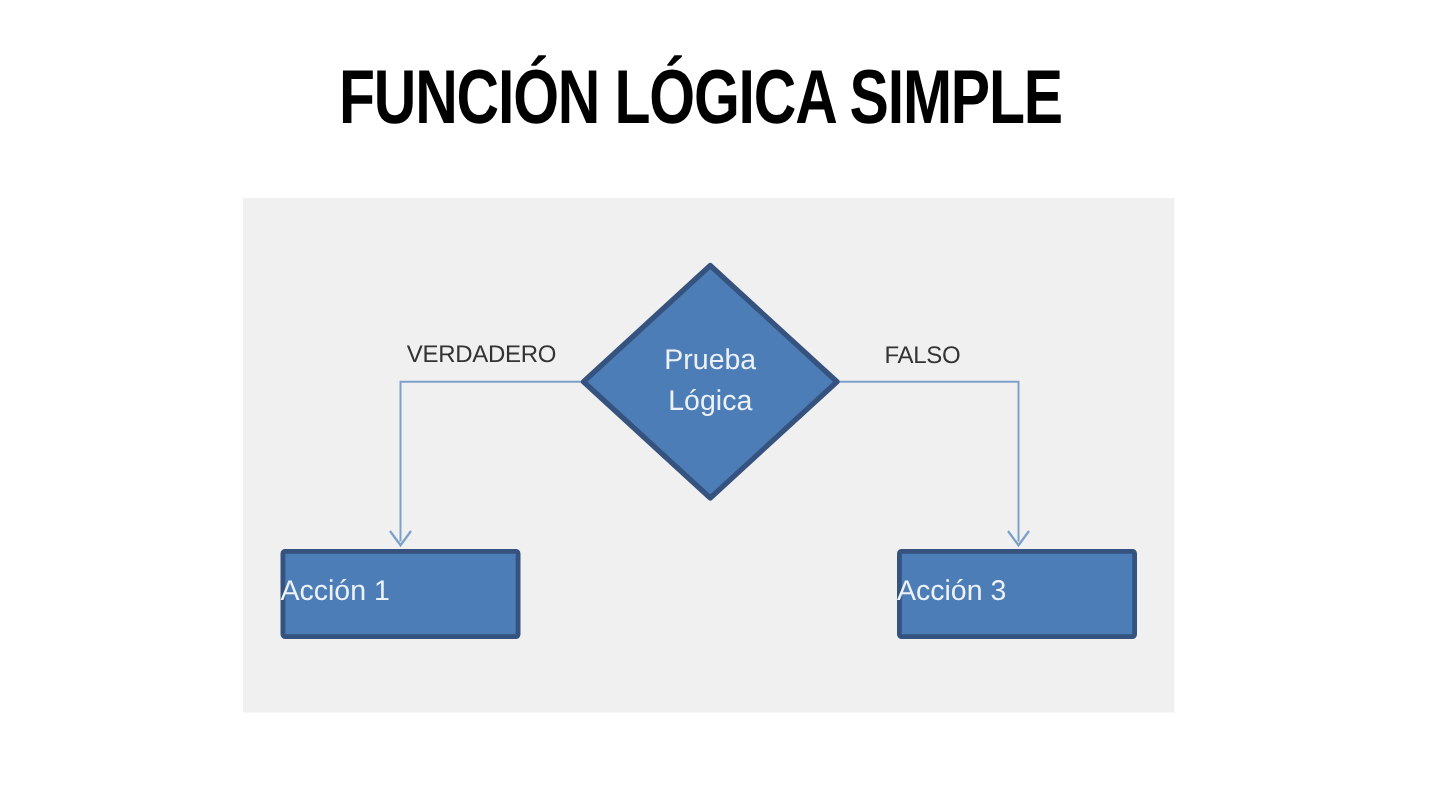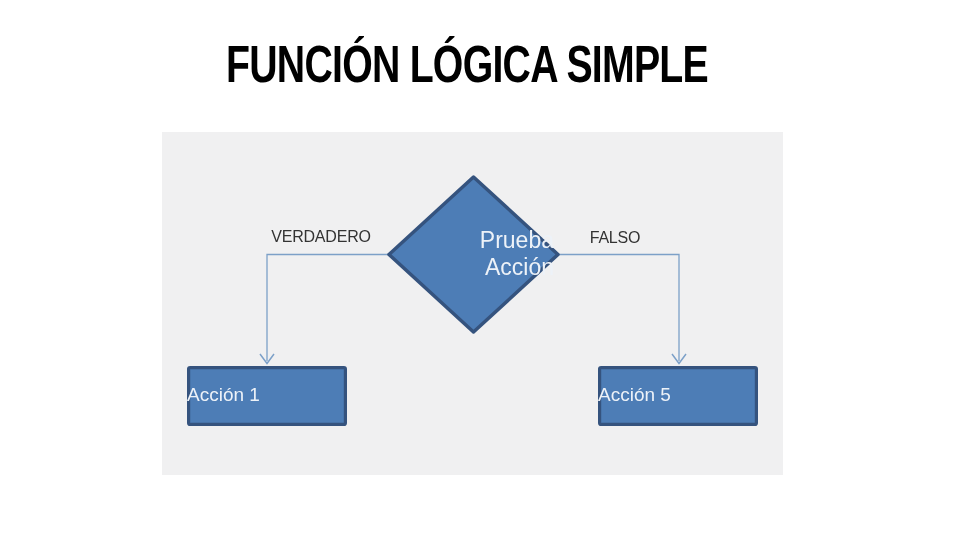--- a/index.html
+++ b/index.html
@@ -71,23 +71,23 @@
     line-height: 19px;
     letter-spacing: -0.2px;
   }
   .lbl-verdadero { left: 79px;  top: 95px; width: 160px; }
   .lbl-falso     { left: 393px; top: 96px; width: 120px; }
   .decision-text {
     position: absolute;
     left: 231px;
     top: 95px;
     width: 161px;
-    text-align: right;
+    text-align: center;
     color: #edf2f8;
-    font-size: 23px;
+    font-size: 19px;
     line-height: 27px;
   }
   .action-label {
     position: absolute;
     top: 251px;
     width: 160px;
     text-align: left;
     color: #edf2f8;
     font-size: 19px;
     line-height: 24px;
@@ -115,20 +115,20 @@
     <rect class="action-rect" x="26.6" y="235.6" width="156.8" height="56.8" rx="1.5"></rect>
     <rect class="action-rect" x="437.6" y="235.6" width="156.8" height="56.8" rx="1.5"></rect>
   </svg>
 
   <div class="lbl lbl-verdadero">VERDADERO</div>
 
   <div class="lbl lbl-falso">FALSO</div>
 
   <div class="decision-text">
     <div>Prueba</div>
-    <div>Acción</div>
+    <div>Lógica</div>
   </div>
 
   <div class="action-label a1">Acción 1</div>
 
-  <div class="action-label a2">Acción 5</div>
+  <div class="action-label a2">Acción 3</div>
 
 </div>
 
 </body></html>

